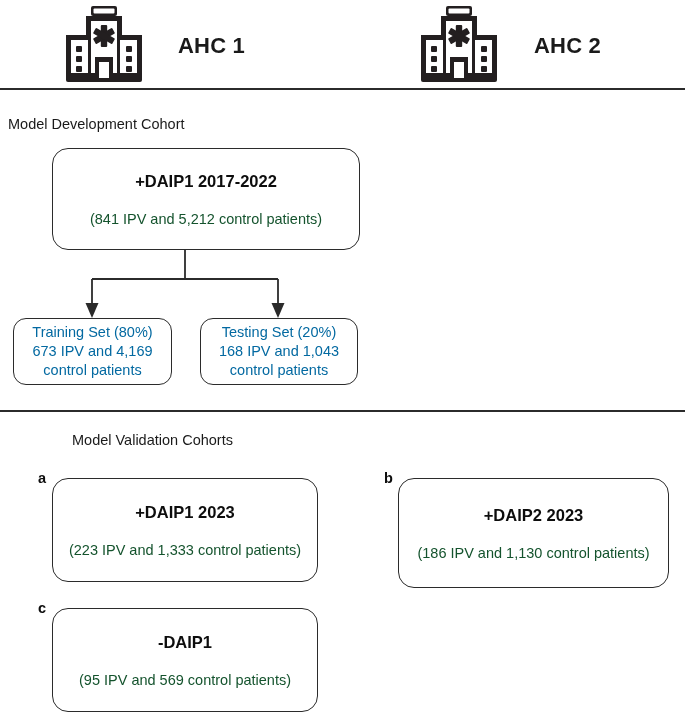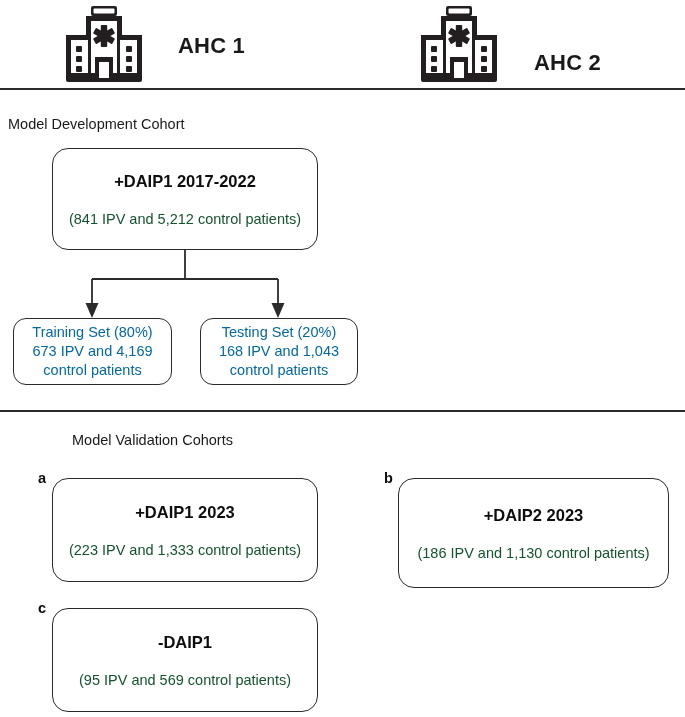--- a/index.html
+++ b/index.html
@@ -175,27 +175,27 @@
         <path d="M37 57h10v16H37z" fill="#ffffff"></path>
         <rect x="14" y="41" width="6" height="6" rx="1"></rect>
         <rect x="14" y="51" width="6" height="6" rx="1"></rect>
         <rect x="14" y="61" width="6" height="6" rx="1"></rect>
         <rect x="64" y="41" width="6" height="6" rx="1"></rect>
         <rect x="64" y="51" width="6" height="6" rx="1"></rect>
         <rect x="64" y="61" width="6" height="6" rx="1"></rect>
       </g>
     </svg>
   </span>
-  <span class="ahc-label" style="left:534px; top:50px;">AHC 2</span>
+  <span class="ahc-label" style="left:534px; top:33px;">AHC 2</span>
 
   <div class="divider" style="top:88px;"></div>
 
   <span class="section-caption" style="left:8px; top:116px;">Model Development Cohort</span>
 
-  <div class="node big" style="left:52px; top:148px; width:266px; height:102px;">
+  <div class="node big" style="left:52px; top:148px; width:308px; height:102px;">
     <span class="title">+DAIP1 2017-2022</span>
     <span class="subtitle">(841 IPV and 5,212 control patients)</span>
   </div>
 
   <svg class="connector">
     <g stroke="#2b2b2b" stroke-width="1.8" fill="none">
       <line x1="185" y1="250" x2="185" y2="279"></line>
       <line x1="92" y1="279" x2="278" y2="279"></line>
       <line x1="92" y1="279" x2="92" y2="307"></line>
       <line x1="278" y1="279" x2="278" y2="307"></line>

